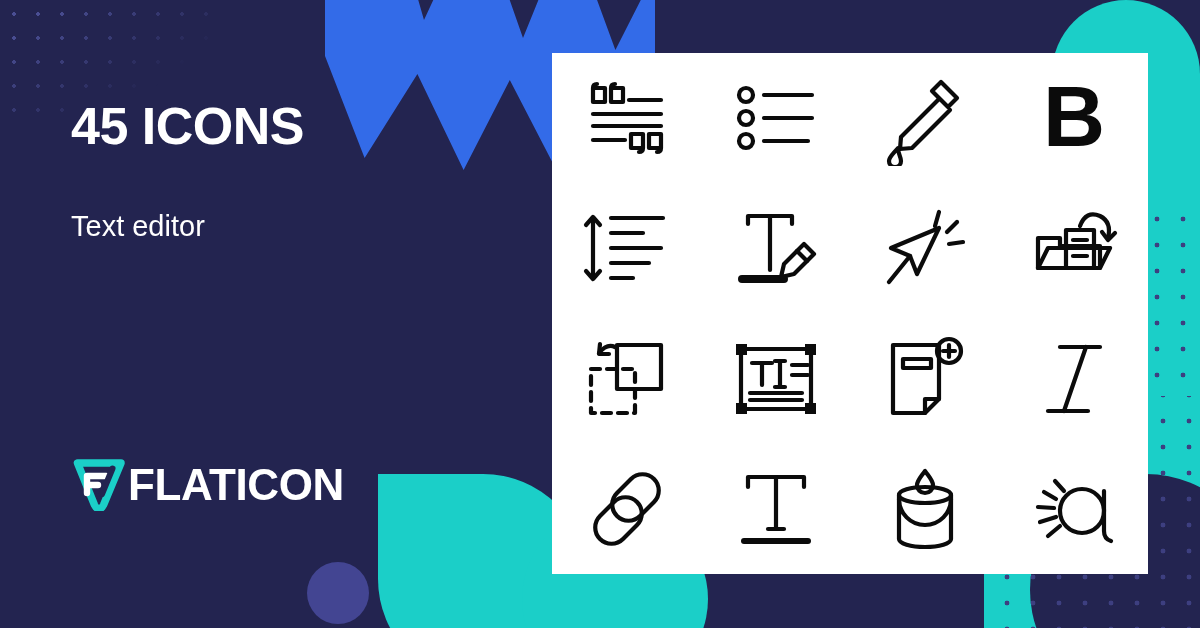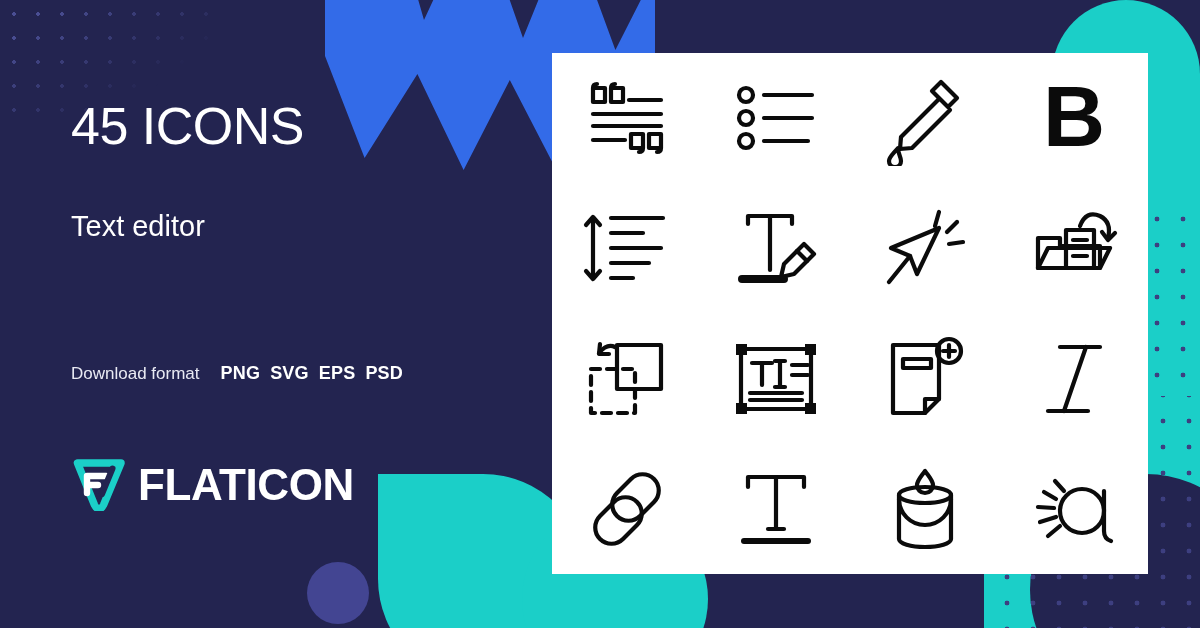--- a/index.html
+++ b/index.html
@@ -105,21 +105,21 @@
   .left-col {
     position: absolute;
     left: 71px; top: 0;
     width: 440px; height: 628px;
   }
   .headline {
     position: absolute;
     top: 100px; left: 0;
     color: #ffffff;
     font-size: 52px;
-    font-weight: normal;
+    font-weight: bold;
     letter-spacing: -0.5px;
     line-height: 1;
     white-space: nowrap;
   }
   .subhead {
     position: absolute;
     top: 212px; left: 0;
     color: #ffffff;
     font-size: 29px;
     font-weight: normal;
@@ -146,21 +146,21 @@
     font-size: 18px;
     font-weight: bold;
     letter-spacing: 0.2px;
   }
 
   .brand {
     position: absolute;
     top: 459px; left: 0;
     display: flex;
     align-items: center;
-    gap: 11px;
+    gap: 1px;
   }
   .brand-mark { width: 56px; height: 52px; display: block; }
   .brand-text {
     color: #ffffff;
     font-size: 44px;
     font-weight: bold;
     letter-spacing: -0.4px;
     line-height: 1;
   }
 
@@ -214,27 +214,20 @@
     <div class="teal-blob-b"></div>
     <div class="teal-circle-b2"></div>
     <div class="purple-circle"></div>
   </div>
 
   <div class="left-col">
 
     <div class="headline">45 ICONS</div>
     <div class="subhead">Text editor</div>
 
-    <div class="formats-row">
-      <span class="formats-label">Download format</span>
-      <span class="format-item">PNG</span>
-      <span class="format-item">SVG</span>
-      <span class="format-item">EPS</span>
-      <span class="format-item">PSD</span>
-    </div>
 
     <div class="brand">
       <svg class="brand-mark" viewBox="0 0 56 52">
         <path d="M6.5 4 H50 L32.5 46 Q28 54 23.5 46 Z" fill="none" stroke="#1BCFC8" stroke-width="7.5" stroke-linejoin="round"></path>
         <path d="M16 17 H35 M16 17 V34 M16 26 H27" fill="none" stroke="#ffffff" stroke-width="6.4" stroke-linecap="round" stroke-linejoin="round"></path>
         <path d="M41.5 9.5 L31 35" fill="none" stroke="#232450" stroke-width="6" stroke-linecap="round"></path>
       </svg>
       <span class="brand-text">FLATICON</span>
     </div>
 

